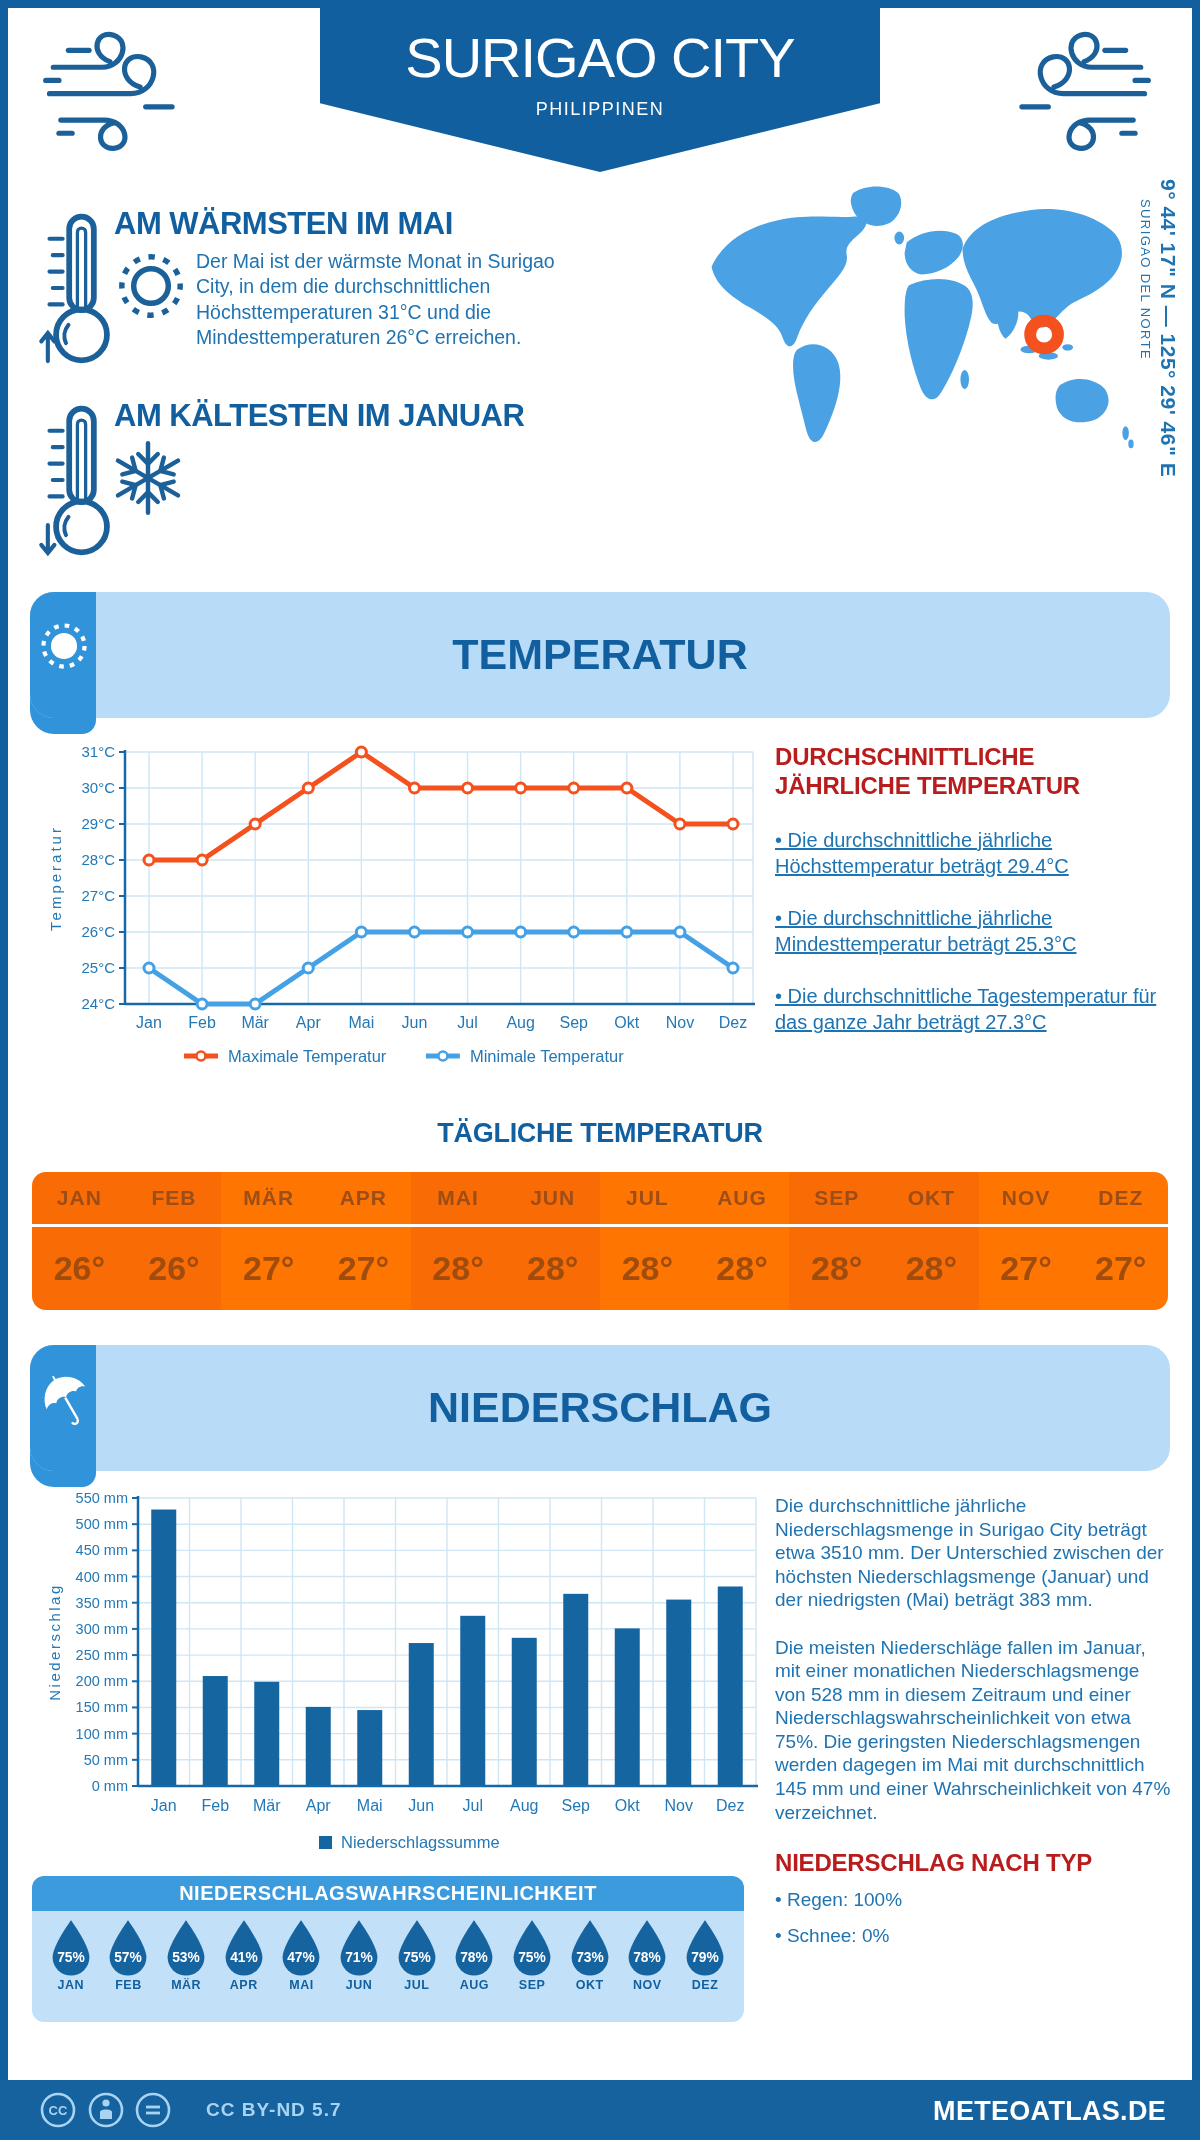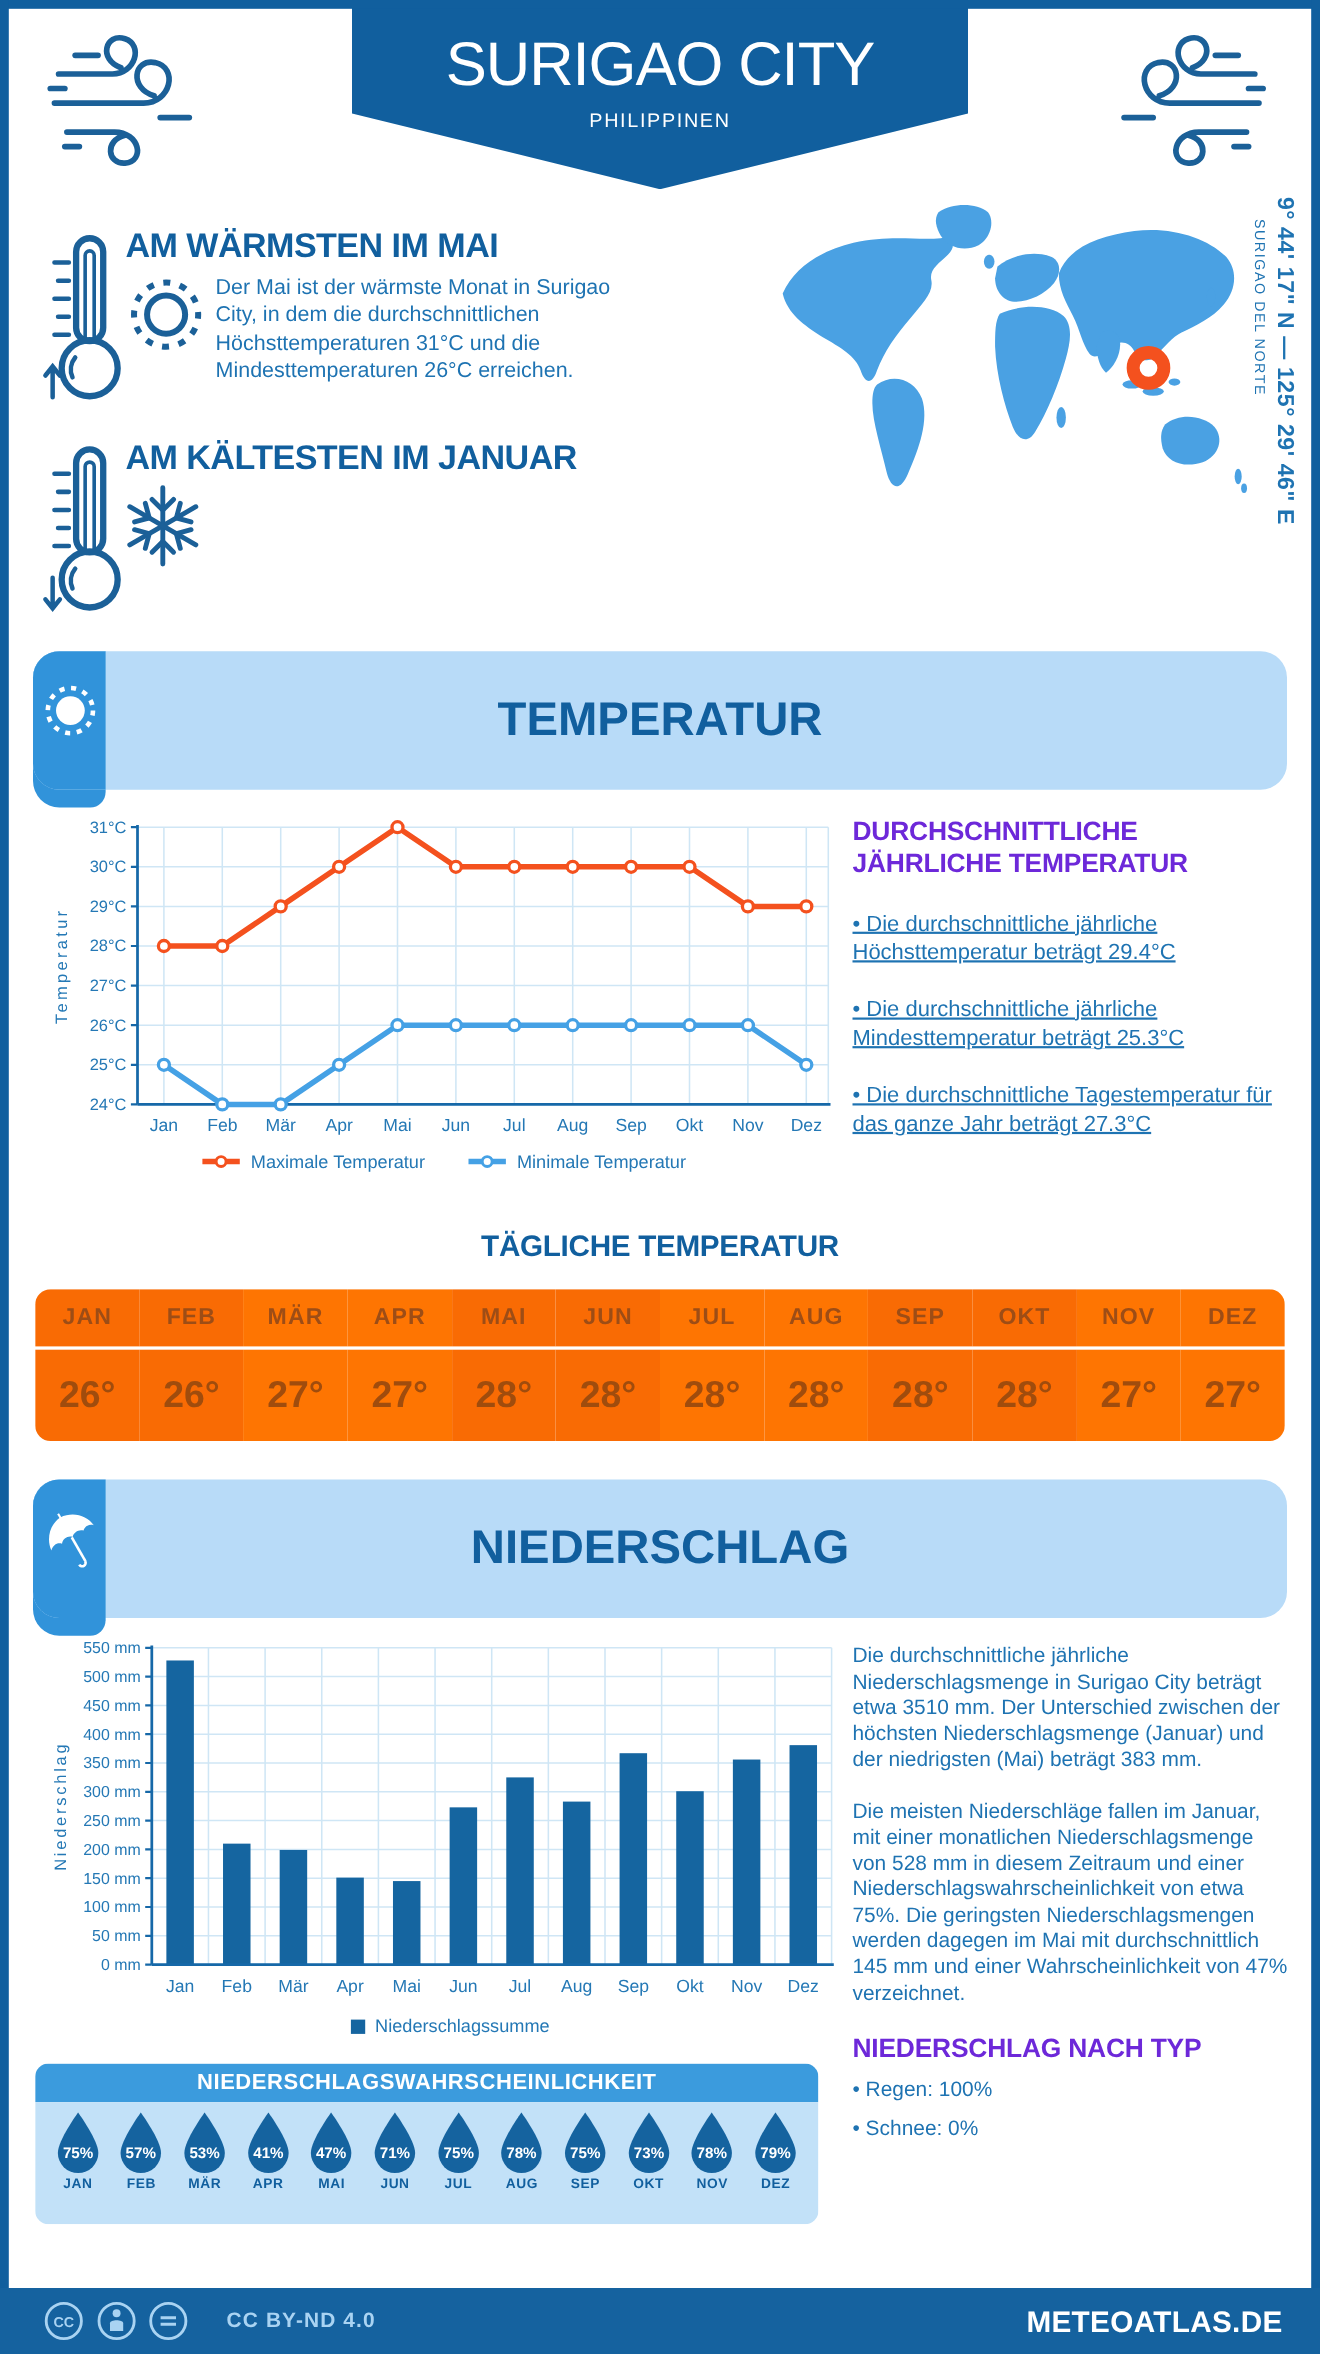--- a/index.html
+++ b/index.html
@@ -42,21 +42,21 @@
     font-size:43px;font-weight:bold;color:#115f9e;letter-spacing:0;}
   .band .block svg{position:absolute;left:6px;top:26px;}
 
   
   .chart-box{position:absolute;}
   #temp-chart{left:45px;top:738px;width:720px;height:340px;}
   #precip-chart{left:42px;top:1486px;width:728px;height:378px;}
 
   
   .right-col{position:absolute;left:775px;width:398px;color:#1e73b2;}
-  .right-col h3{font-size:24px;font-weight:bold;color:#6d28d9;line-height:1.22;letter-spacing:-0.2px;}
+  .right-col h3{font-size:24px;font-weight:bold;color:#b91c1c;line-height:1.22;letter-spacing:-0.2px;}
   .right-col .bullet{font-size:20px;line-height:1.3;margin-top:26px;text-decoration:underline;}
   .right-col p{font-size:19px;line-height:1.24;margin-bottom:24px;}
   .right-col .type-head{margin-top:4px;}
   .right-col .tbullet{font-size:19px;line-height:1.35;margin-top:10px;}
 
   .daily-heading{position:absolute;left:0;right:0;top:1118px;text-align:center;
     font-size:27px;font-weight:bold;color:#115f9e;letter-spacing:-0.3px;}
 
   
   .otable{position:absolute;left:32px;top:1172px;width:1136px;height:138px;border-radius:14px;overflow:hidden;}
@@ -551,18 +551,18 @@
         <text x="20" y="25" text-anchor="middle" font-size="13" font-weight="bold" fill="#a9d3f2" font-family="Liberation Sans, sans-serif">CC</text>
         <g fill="#a9d3f2">
           <circle cx="68" cy="13" r="3.6"></circle>
           <path d="M62,29 V22 C62,18.5 74,18.5 74,22 V29 Z"></path>
         </g>
         <g stroke="#a9d3f2" stroke-width="2.8">
           <line x1="108" y1="17" x2="122" y2="17"></line>
           <line x1="108" y1="23" x2="122" y2="23"></line>
         </g>
       </svg>
-      <span class="cc-label">CC BY-ND 4.0</span>
+      <span class="cc-label">CC BY-ND 5.7</span>
     </div>
     <div class="brand">METEOATLAS.DE</div>
   </footer>
 
 </div>
 
 </body></html>

